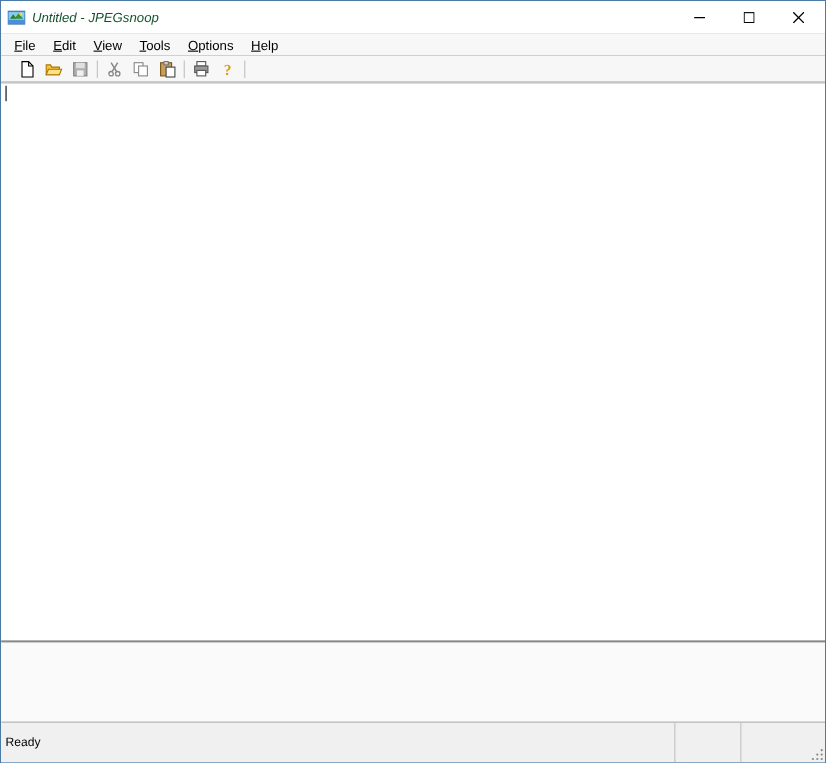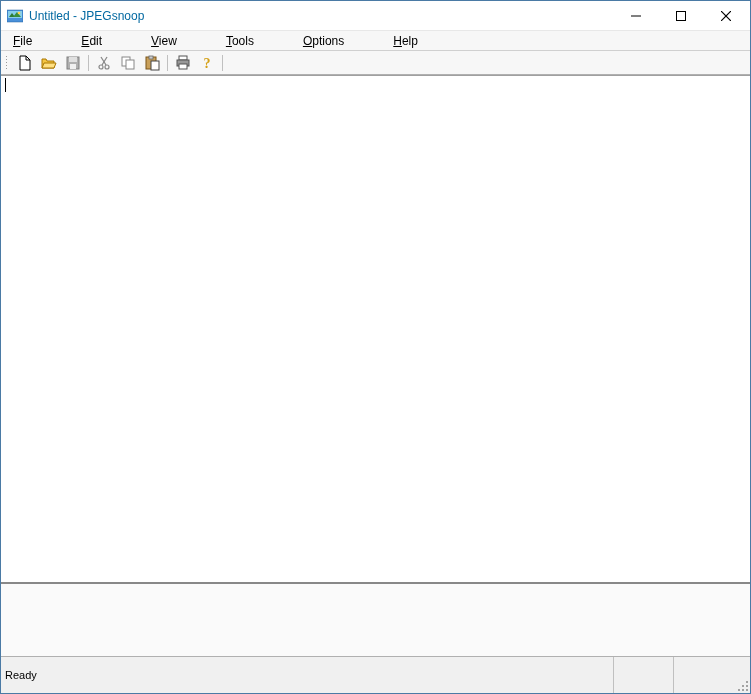--- a/index.html
+++ b/index.html
@@ -31,21 +31,22 @@
       width: 16px;
       height: 16px;
       margin-right: 6px;
       display: flex;
       align-items: center;
       justify-content: center;
     }
     .titlebar-title {
       flex: 1;
       font-size: 12px;
-      color: #0369a1;
+      color: #14532d;
+      font-style: italic;
     }
     .window-controls {
       display: flex;
       align-items: center;
     }
     .win-btn {
       width: 45px;
       height: 28px;
       display: flex;
       align-items: center;
@@ -57,21 +58,20 @@
       height: 10px;
     }
     
     .menubar {
       height: 20px;
       background: #f7f7f7;
       display: flex;
       align-items: center;
       padding: 0 4px;
       border-bottom: 1px solid #d0d0d0;
-      gap: 33px;
     }
     .menu-item {
       padding: 2px 8px;
       font-size: 12px;
       color: #000;
       cursor: pointer;
     }
     .menu-item .mnemonic {
       text-decoration: underline;
     }

